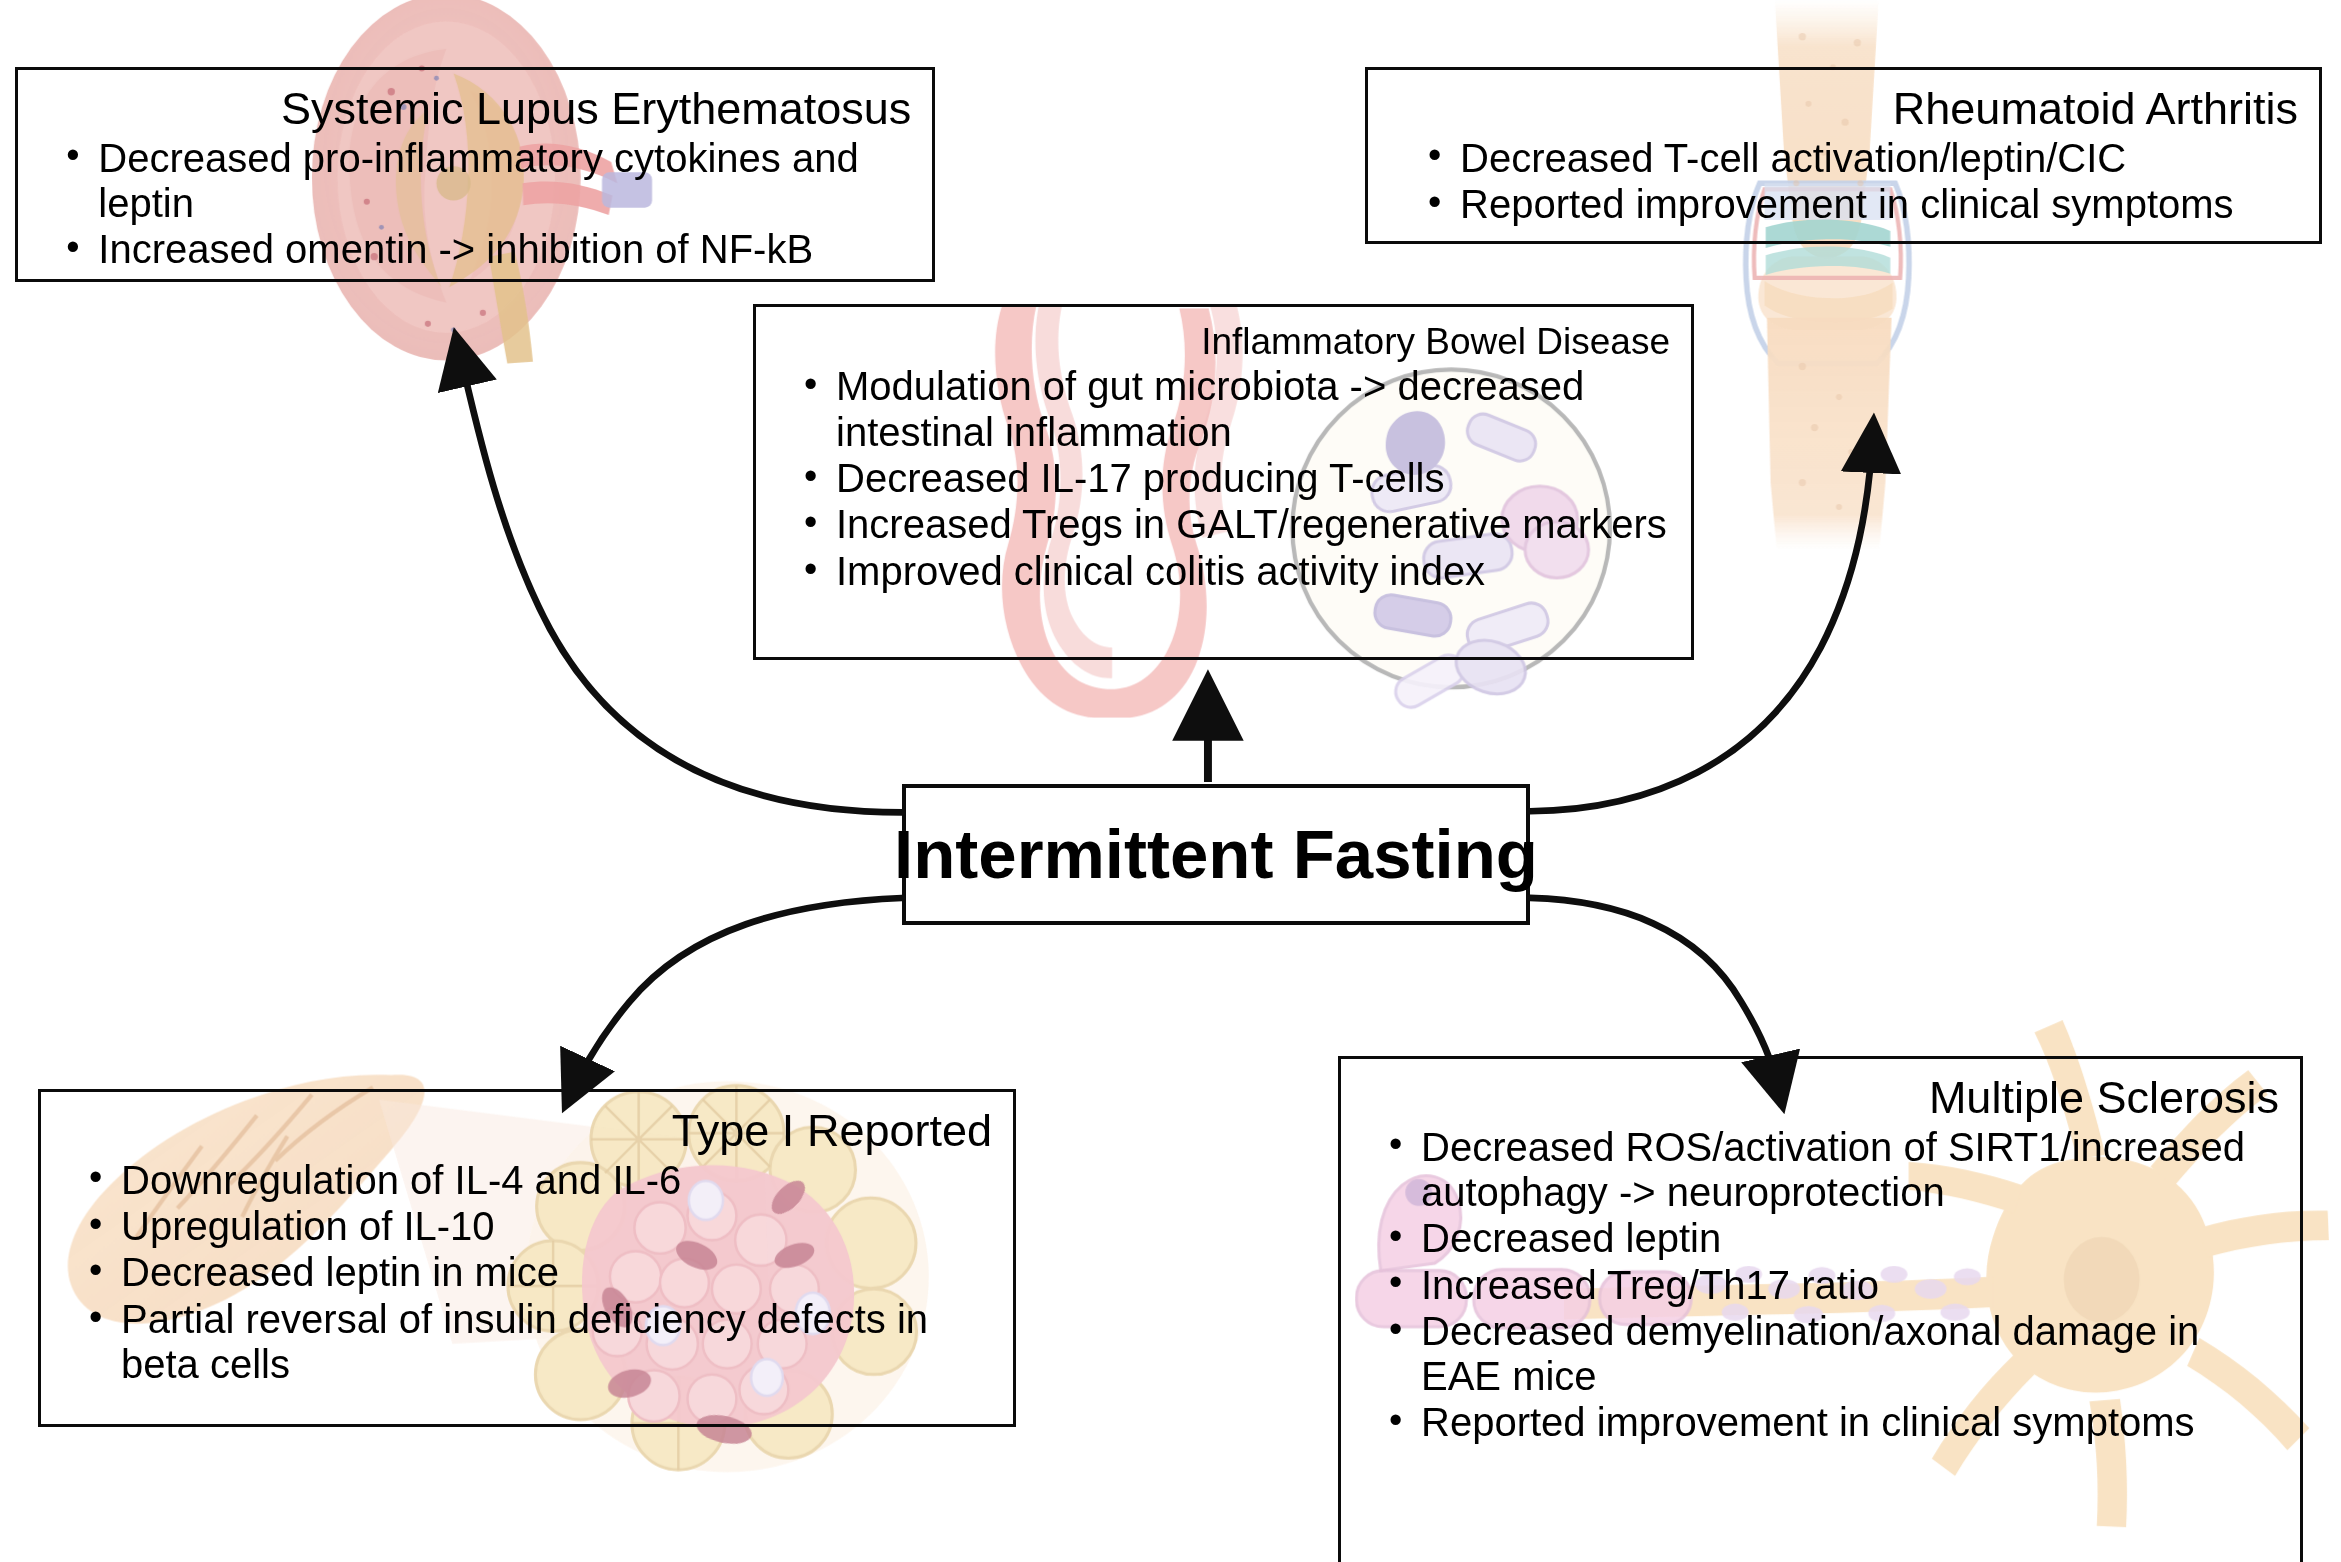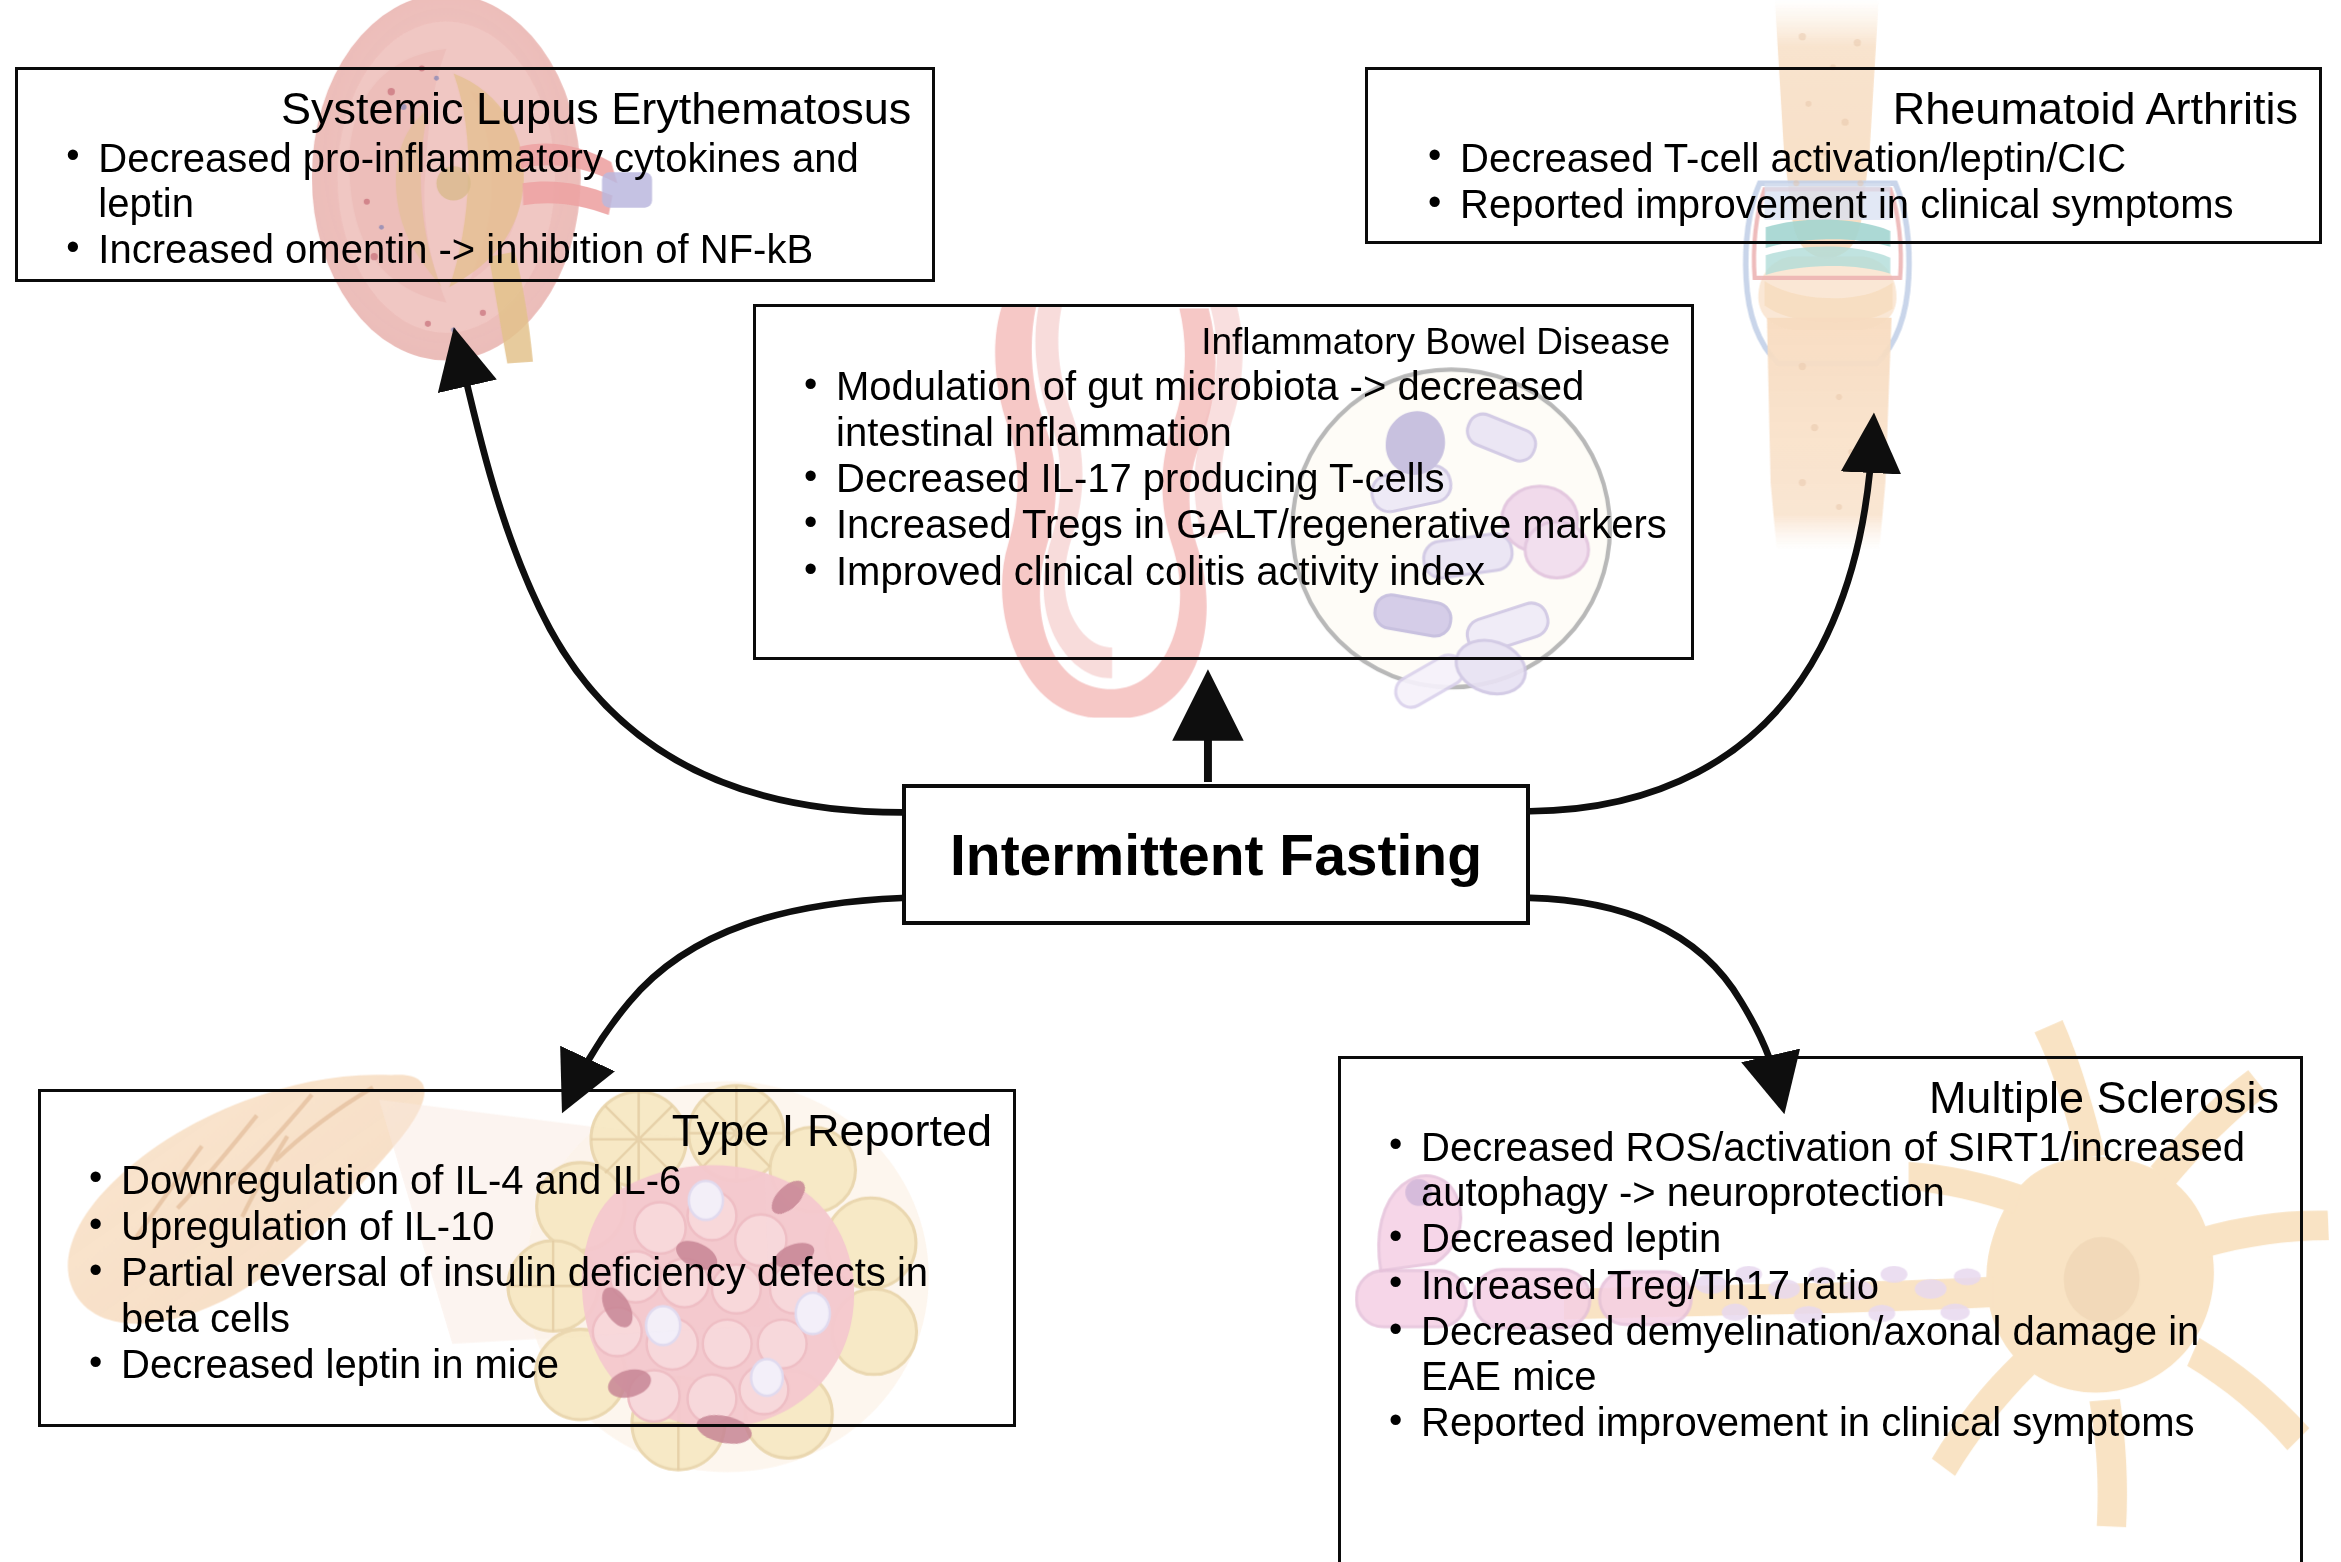--- a/index.html
+++ b/index.html
@@ -52,21 +52,21 @@
     position:absolute;
     border:4.3px solid #0b0b0b;
     box-sizing:border-box;
     background:#ffffff;
     display:flex;
     align-items:center;
     justify-content:center;
     z-index:6;
   }
   .center-node .center-label{
-    font-size:57px;
+    font-size:69px;
     font-weight:bold;
     letter-spacing:0px;
     white-space:nowrap;
   }
   
   #node-sle      { left:15.3px;   top:67px;  width:920px;  height:215px; }
   #node-ra       { left:1365px; top:67px;  width:957px;  height:177px;padding-left:12px; }
   #node-ibd      { left:753px; top:304px;  width:941px;  height:356px; }
   #node-center   { left:902px; top:784px; width:628px;  height:141px; }
   #node-t1d      { left:38px;   top:1089px; width:978px;  height:338px; }
@@ -337,22 +337,22 @@
   <div class="center-node" id="node-center">
     <span class="center-label">Intermittent Fasting</span>
   </div>
 
   <div class="node" id="node-t1d">
     <div class="inner">
       <div class="title">Type I Reported</div>
       <ul>
         <li>Downregulation of IL-4 and IL-6</li>
         <li>Upregulation of IL-10</li>
+        <li>Decreased leptin in mice</li>
         <li>Partial reversal of insulin deficiency defects in beta cells</li>
-        <li>Decreased leptin in mice</li>
       </ul>
     </div>
   </div>
 
   <div class="node" id="node-ms">
     <div class="inner">
       <div class="title">Multiple Sclerosis</div>
       <ul>
         <li>Decreased ROS/activation of SIRT1/increased autophagy -&gt; neuroprotection</li>
         <li>Decreased leptin</li>

